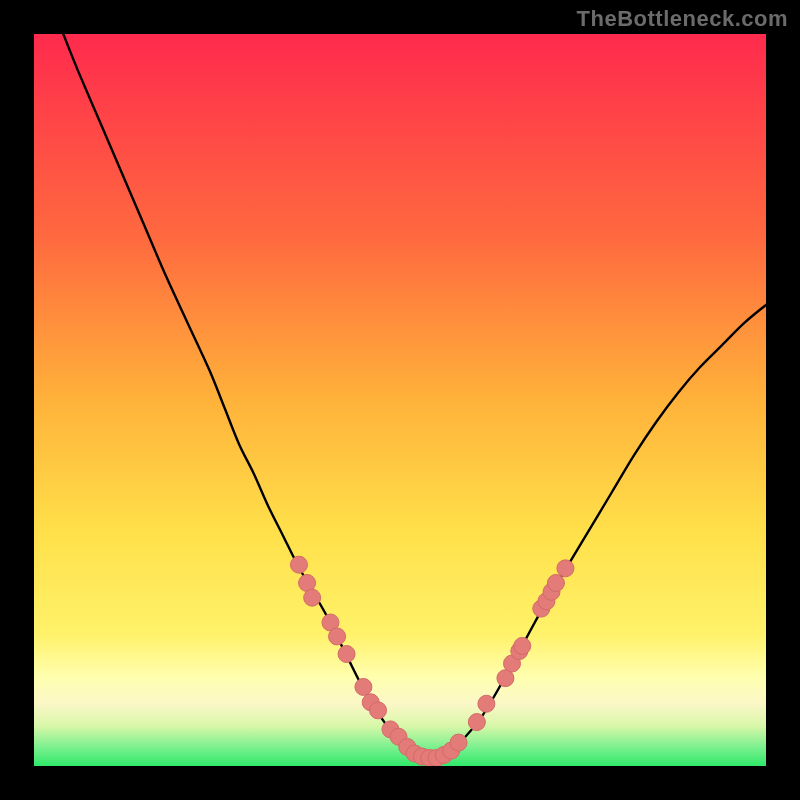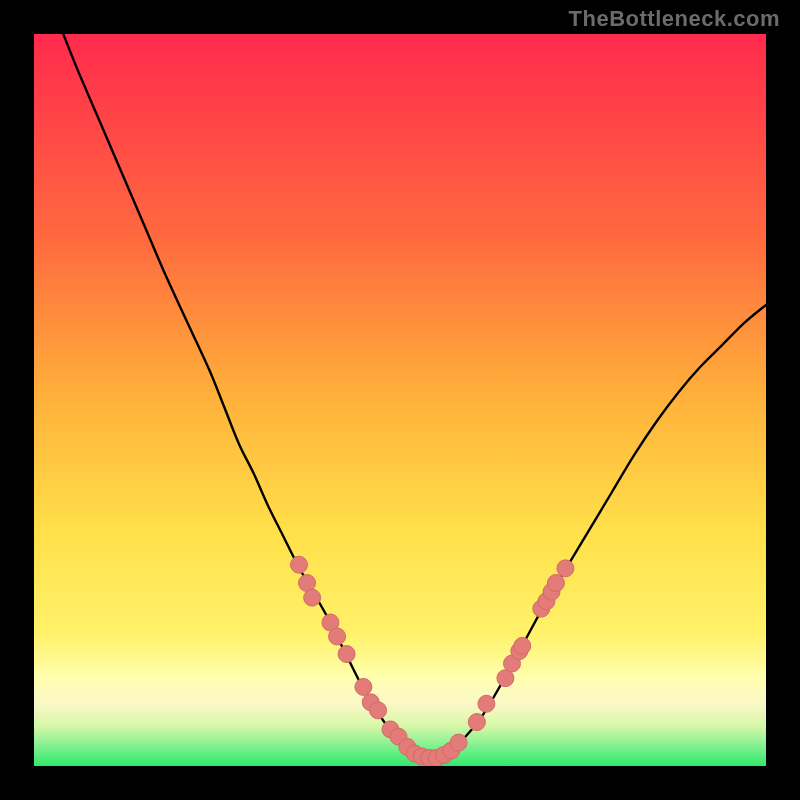--- a/index.html
+++ b/index.html
@@ -13,21 +13,21 @@
   }
   .frame {
     position: relative;
     width: 800px;
     height: 800px;
     background: #000;
   }
   .watermark {
     position: absolute;
     top: 6px;
-    right: 20px;
+    right: 12px;
     color: #6b6b6b;
     font-size: 22px;
     font-weight: 600;
     letter-spacing: 0.5px;
     user-select: none;
   }
   .plot {
     position: absolute;
     left: 34px;
     top: 34px;

